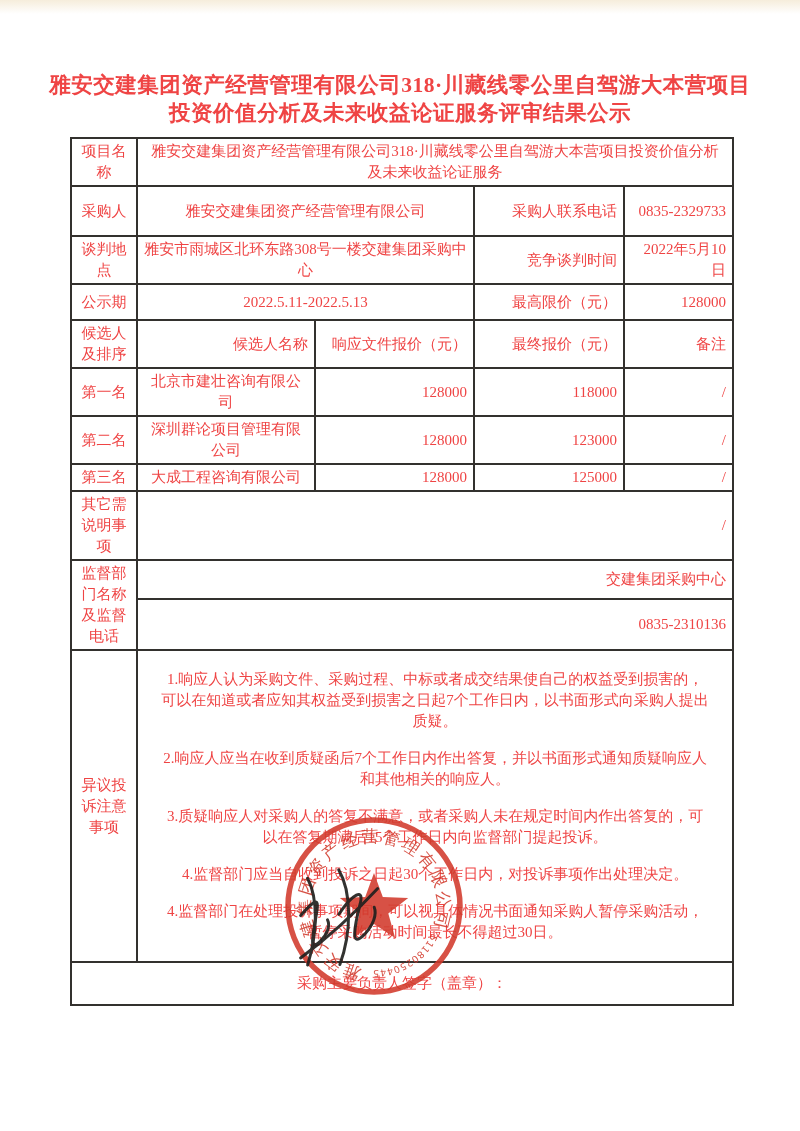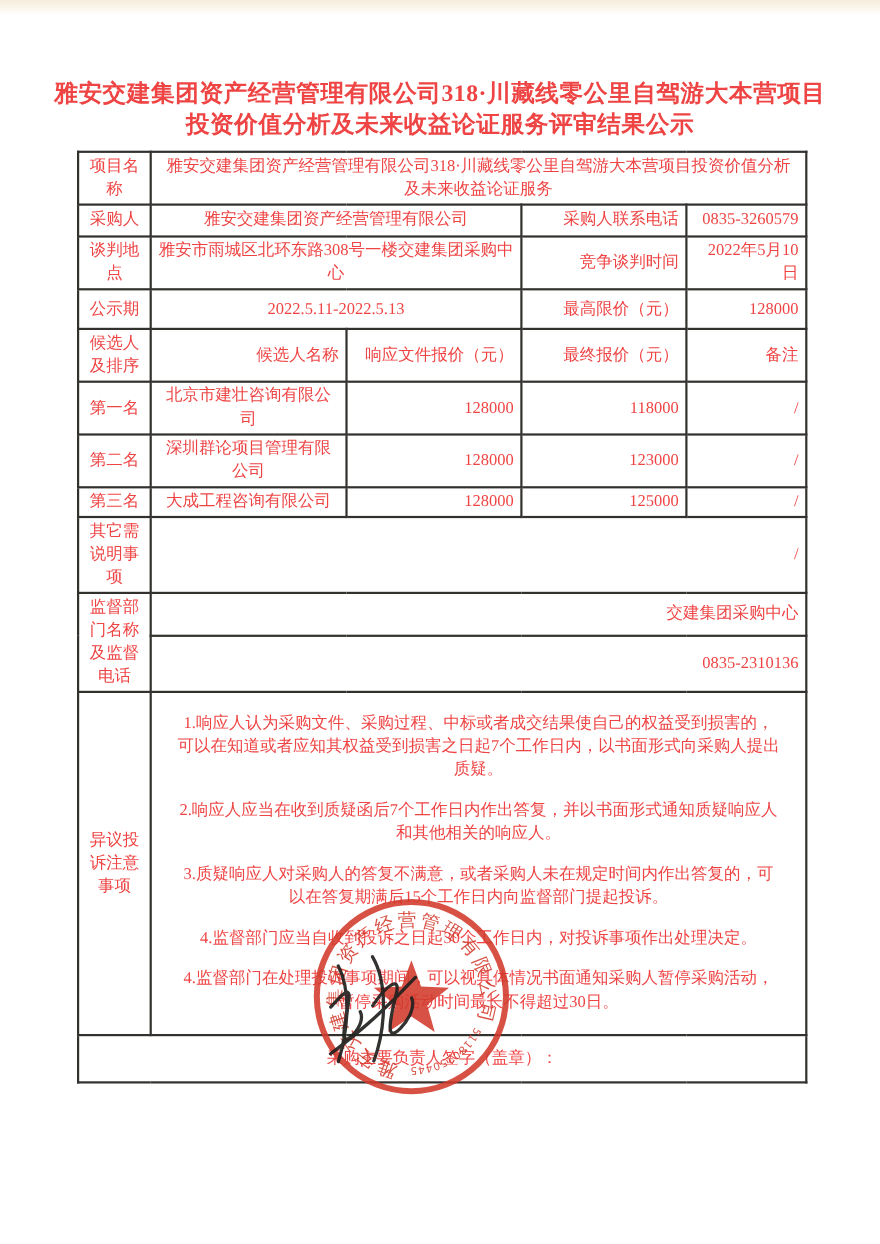--- a/index.html
+++ b/index.html
@@ -23,21 +23,21 @@
     border-collapse:collapse;table-layout:fixed;
     font-size:15px;
   }
   table.sheet td{
     border:2px solid #33312e;
     padding:2px 6px;vertical-align:middle;
     line-height:1.4;word-break:break-all;
   }
   td.c{text-align:right;}
   td.l{text-align:center;}
-  tr.r1{height:46px}tr.r2{height:29px}tr.r3{height:44px}tr.r4{height:36px}
+  tr.r1{height:46px}tr.r2{height:50px}tr.r3{height:44px}tr.r4{height:36px}
   tr.r5{height:35px}tr.r6{height:44px}tr.r7{height:44px}tr.r8{height:15px}
   tr.r9{height:41px}tr.r10a{height:38px}tr.r10b{height:49px}
   tr.r11{height:291px}tr.r12{height:43px}
   td.notice-cell{vertical-align:top;padding:52px 8px 10px 8px;line-height:1.52;}
   .notice-item{margin:16px;}
   
   .seal-wrap{position:absolute;left:276px;top:808px;width:196px;height:196px;pointer-events:none;}
   .seal-wrap svg{display:block;}
 </style>
 </head>
@@ -58,21 +58,21 @@
     </colgroup>
     <tbody>
       <tr class="r1">
         <td class="l">项目名称</td>
         <td class="l" colspan="4">雅安交建集团资产经营管理有限公司318·川藏线零公里自驾游大本营项目投资价值分析及未来收益论证服务</td>
       </tr>
       <tr class="r2">
         <td class="l">采购人</td>
         <td class="l" colspan="2">雅安交建集团资产经营管理有限公司</td>
         <td class="c">采购人联系电话</td>
-        <td class="c">0835-3260579</td>
+        <td class="c">0835-2329733</td>
       </tr>
       <tr class="r3">
         <td class="l">谈判地点</td>
         <td class="l" colspan="2">雅安市雨城区北环东路308号一楼交建集团采购中心</td>
         <td class="c">竞争谈判时间</td>
         <td class="c">2022年5月10日</td>
       </tr>
       <tr class="r4">
         <td class="l">公示期</td>
         <td class="l" colspan="2">2022.5.11-2022.5.13</td>

